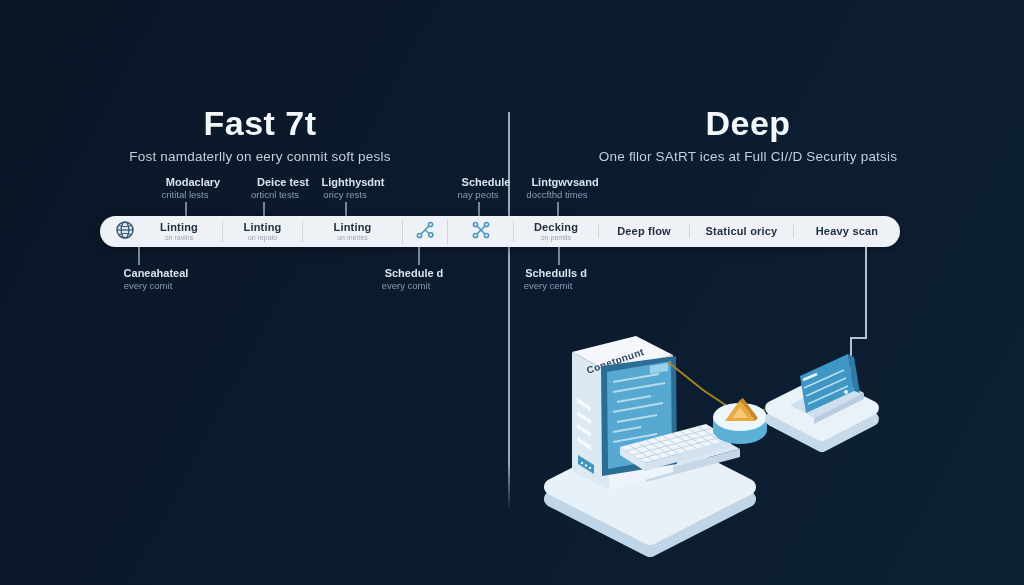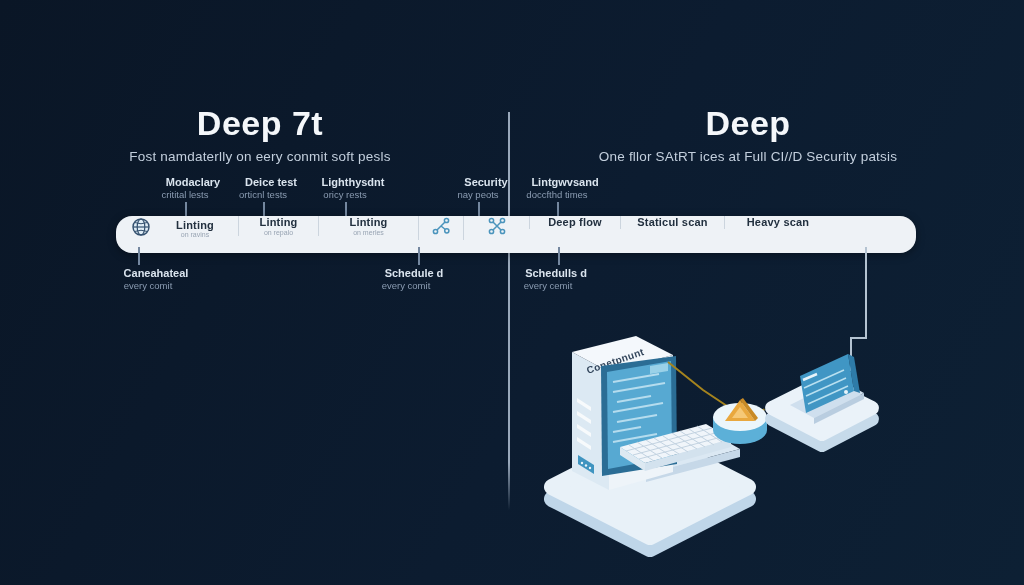--- a/index.html
+++ b/index.html
@@ -14,22 +14,22 @@
   .hdr-right{left:516px;top:106px;width:464px;}
   .hdr .title{font-size:34px;font-weight:700;letter-spacing:.5px;line-height:1.05;}
   .hdr .subtitle{font-size:13.5px;color:#c3cfdd;margin-top:7px;letter-spacing:.2px;}
   
   .v-divider{
     position:absolute;left:508px;top:112px;width:2px;height:398px;
     background:linear-gradient(to bottom,rgba(178,193,211,.85) 0%,rgba(178,193,211,.85) 88%,rgba(178,193,211,0) 100%);
   }
   
   .bar{
-    position:absolute;left:116px;top:216px;width:800px;height:37px;
-    background:#eef2f6;border-radius:16px;display:flex;align-items:flex-start;
+    position:absolute;left:100px;top:216px;width:800px;height:31px;
+    background:#eef2f6;border-radius:16px;display:flex;align-items:center;
     box-shadow:0 2px 8px rgba(0,0,0,.35);
   }
   .seg{display:flex;flex-direction:column;align-items:center;justify-content:center;box-sizing:border-box;}
   .seg + .seg{border-left:1px solid #ccd5de;}
   .seg .lbl{font-size:11px;font-weight:700;color:#22303f;line-height:1.15;letter-spacing:.2px;}
   .seg .sub{font-size:7px;color:#98a4b3;line-height:1.1;}
   .seg-first{flex-direction:row;gap:8px;padding-left:14px;}
   .seg-first .txt{display:flex;flex-direction:column;align-items:center;flex:1;padding-right:8px;}
   .seg-icon{justify-content:center;}
   
@@ -44,42 +44,42 @@
   .illo{position:absolute;left:0;top:0;width:1024px;height:585px;}
 </style>
 </head>
 <body>
 
 <div class="canvas">
 
   <div class="v-divider"></div>
 
   <div class="hdr hdr-left">
-    <div class="title">Deep 7t</div>
+    <div class="title">Fast 7t</div>
     <div class="subtitle">Fost namdaterlly on eery conmit soft pesls</div>
   </div>
   <div class="hdr hdr-right">
     <div class="title">Deep</div>
     <div class="subtitle">One fllor SAtRT ices at Full CI//D Security patsis</div>
   </div>
 
   <div class="mini-label above" style="left:185px">
     <div class="l1">Modaclary</div>
     <div class="l2">critital lests</div>
   </div>
-  <div class="mini-label above" style="left:263px">
+  <div class="mini-label above" style="left:275px">
     <div class="l1">Deice test</div>
     <div class="l2">orticnl tests</div>
   </div>
   <div class="mini-label above" style="left:345px">
     <div class="l1">Lighthysdnt</div>
     <div class="l2">oricy rests</div>
   </div>
   <div class="mini-label above" style="left:478px">
-    <div class="l1">Security</div>
+    <div class="l1">Schedule</div>
     <div class="l2">nay peots</div>
   </div>
   <div class="mini-label above" style="left:557px">
     <div class="l1">Lintgwvsand</div>
     <div class="l2">doccfthd times</div>
   </div>
   <div class="tick tick-above" style="left:185px"></div>
   <div class="tick tick-above" style="left:263px"></div>
   <div class="tick tick-above" style="left:345px"></div>
   <div class="tick tick-above" style="left:478px"></div>
@@ -122,25 +122,29 @@
       <span>
         <svg width="20" height="20" viewBox="0 0 20 20" fill="none" stroke="#4a94bc" stroke-width="1.5">
           <path d="M5 5 L15 15 M15 5 L5 15"></path>
           <circle cx="4.5" cy="4.5" r="2.1" fill="#eef2f6"></circle>
           <circle cx="15.5" cy="4.5" r="2.1" fill="#eef2f6"></circle>
           <circle cx="4.5" cy="15.5" r="2.1" fill="#eef2f6"></circle>
           <circle cx="15.5" cy="15.5" r="2.1" fill="#eef2f6"></circle>
         </svg>
       </span>
     </div>
+    <div class="seg" style="width:85px">
+      <span class="lbl">Decking</span>
+      <span class="sub">on pemits</span>
+    </div>
     <div class="seg" style="width:91px">
       <span class="lbl">Deep flow</span>
     </div>
     <div class="seg" style="width:104px">
-      <span class="lbl">Staticul scan</span>
+      <span class="lbl">Staticul oricy</span>
     </div>
     <div class="seg" style="width:107px">
       <span class="lbl">Heavy scan</span>
     </div>
   </div>
 
   <div class="tick tick-below" style="left:138px"></div>
   <div class="tick tick-below" style="left:418px"></div>
   <div class="tick tick-below" style="left:558px"></div>
   <div class="mini-label below" style="left:148px">

